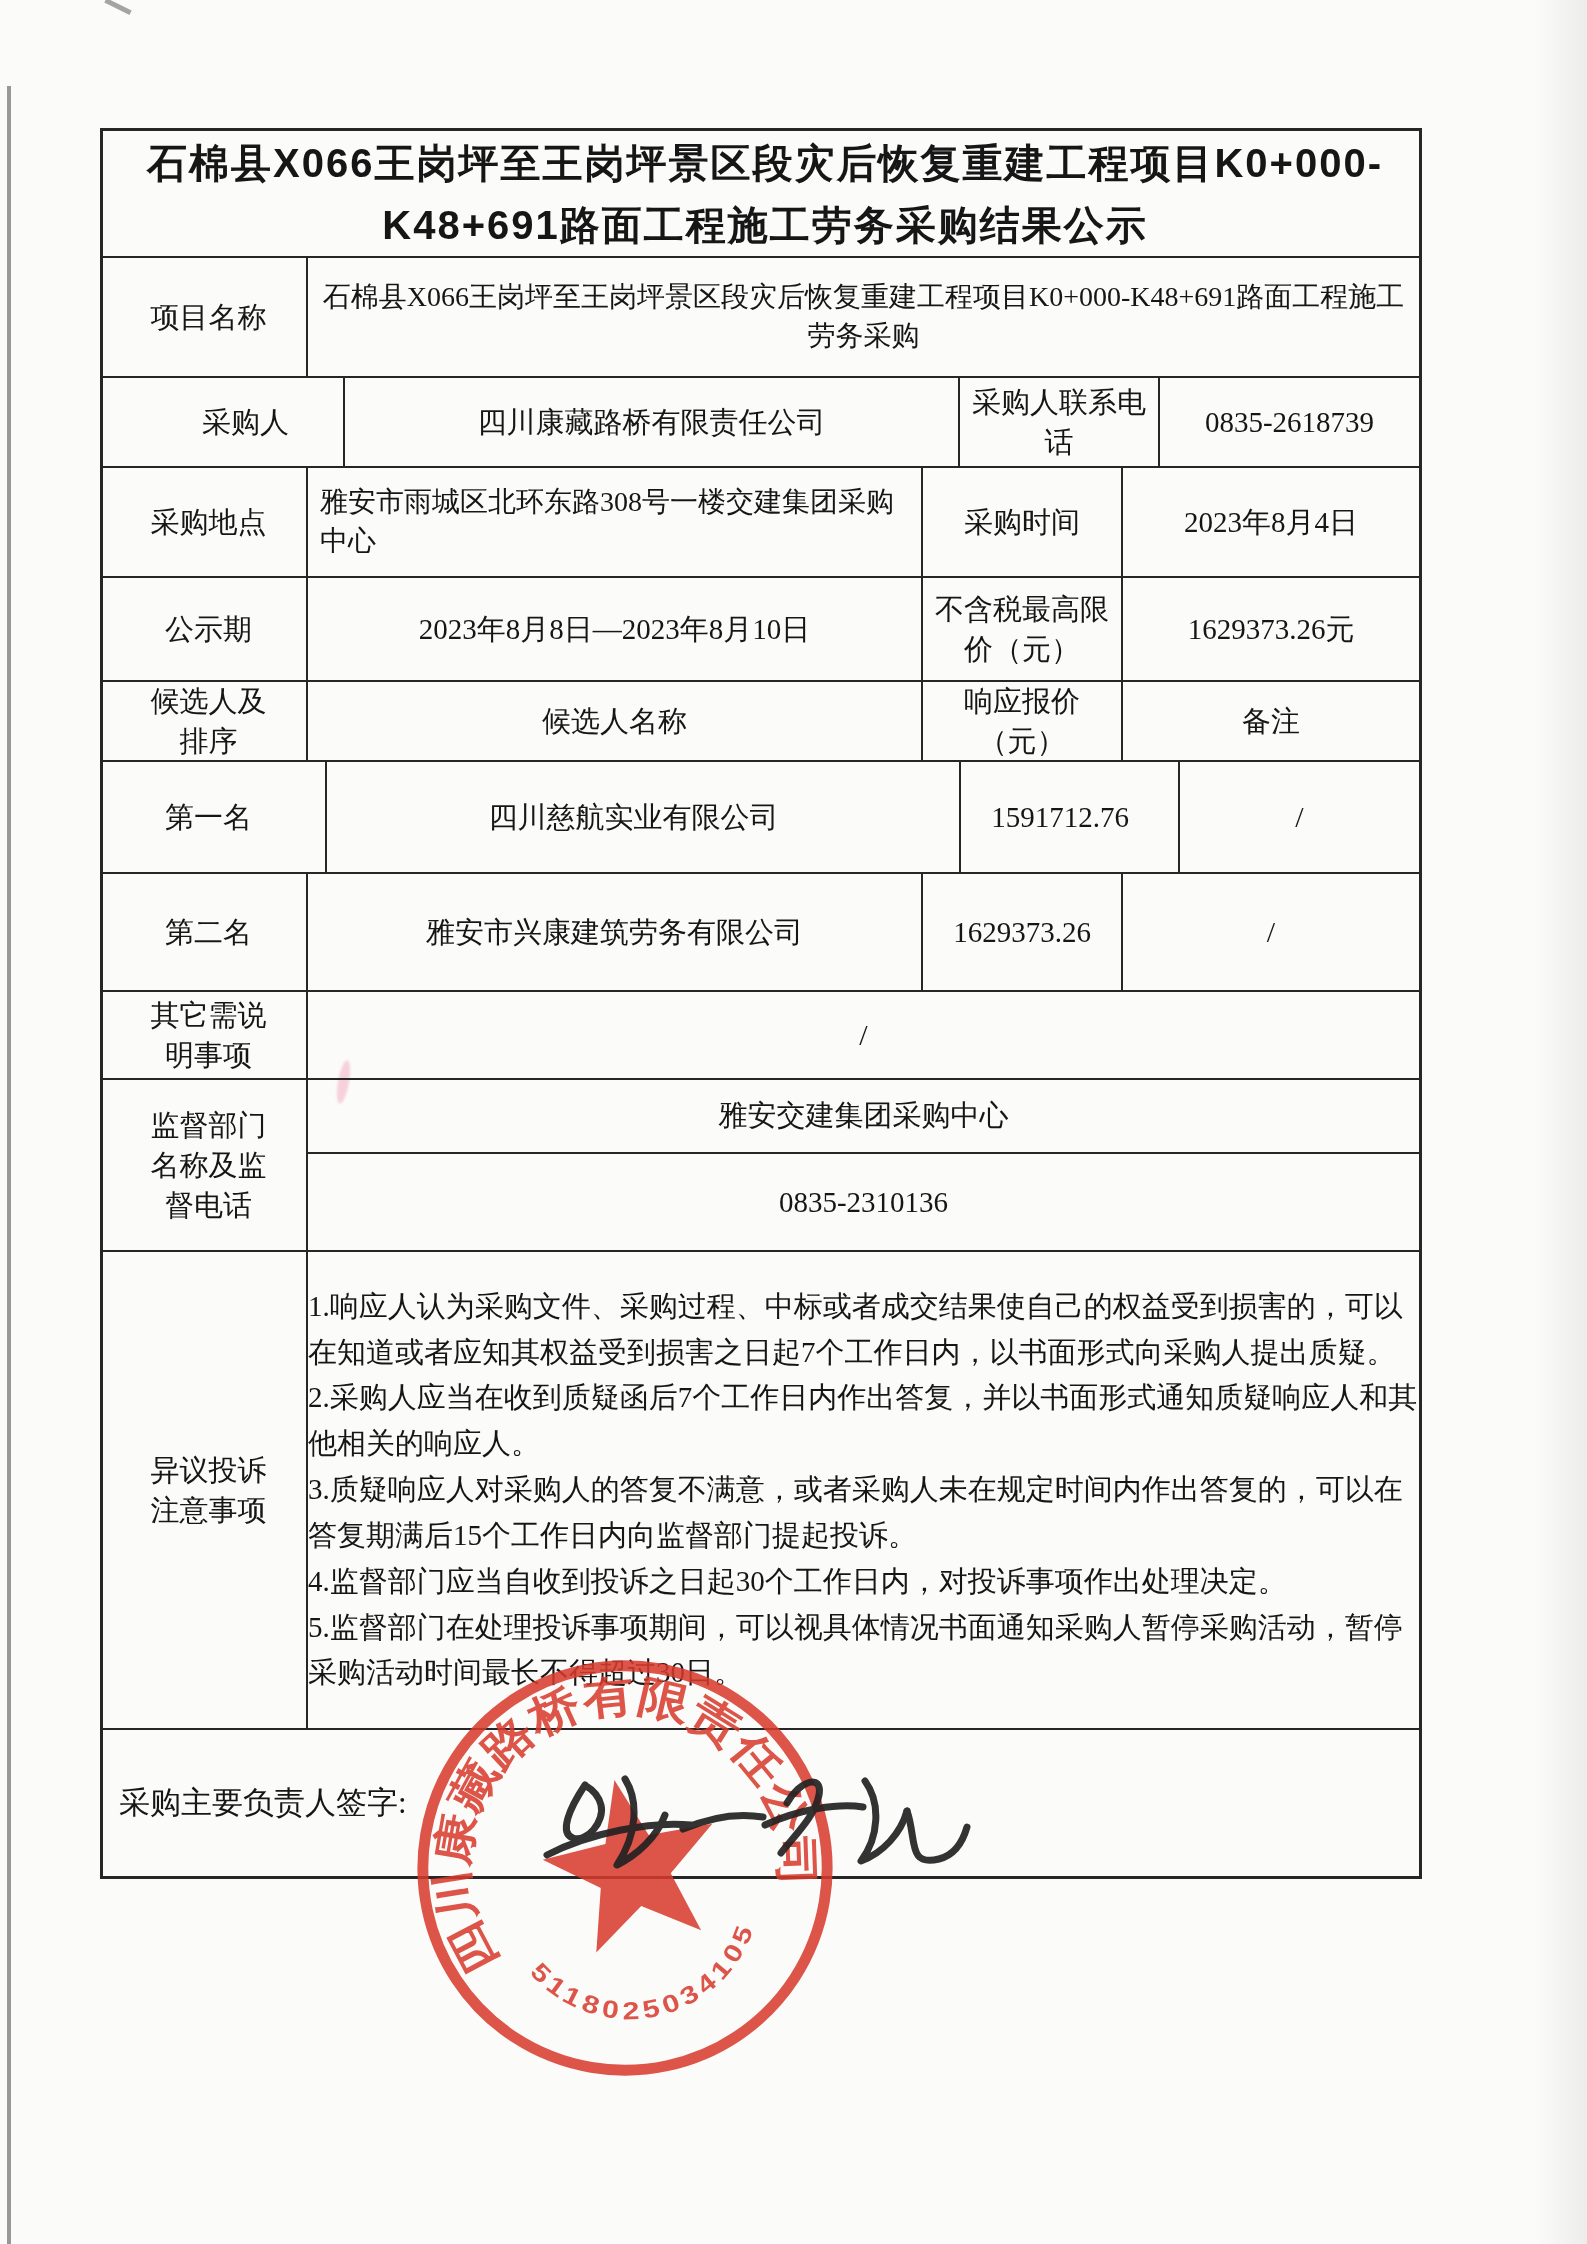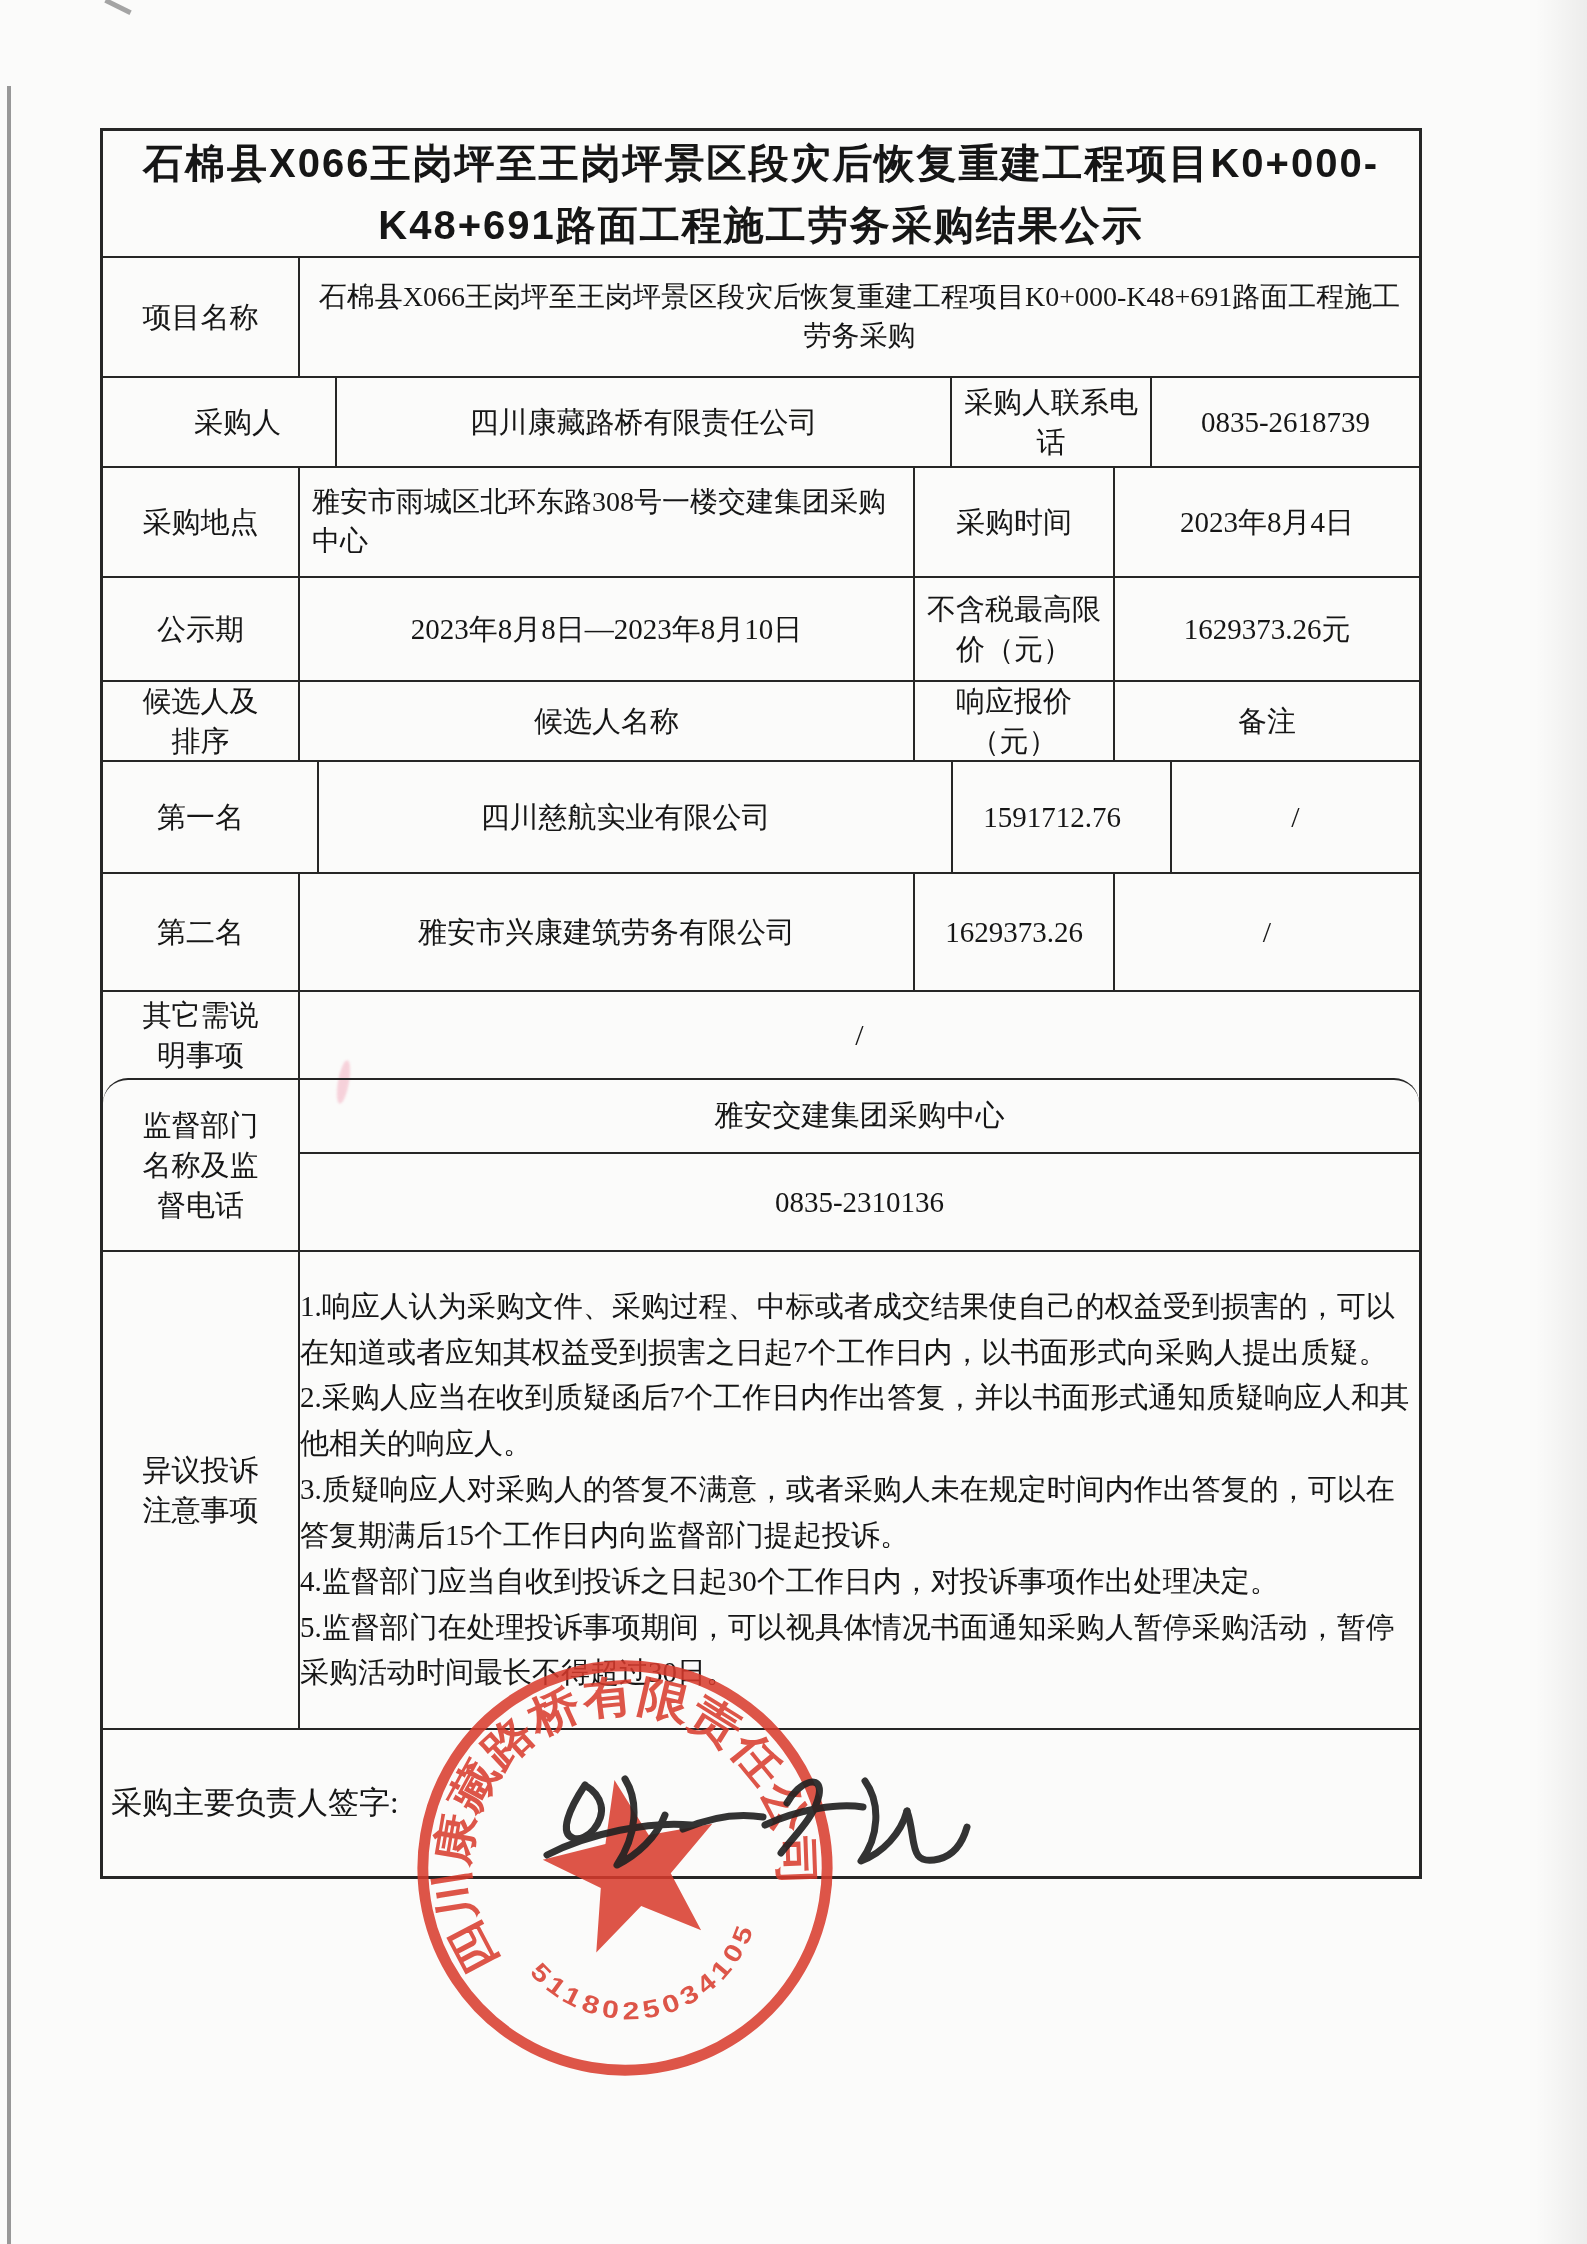--- a/index.html
+++ b/index.html
@@ -15,35 +15,35 @@
 
   
   .doc-table{position:absolute;left:100px;top:128px;width:1322px;border:3px solid #262626;box-sizing:border-box;background:transparent;}
   .row{display:flex;border-top:2px solid #262626;box-sizing:border-box;}
   .row:first-child{border-top:none;}
   .cell{
     border-left:2px solid #262626;box-sizing:border-box;display:flex;flex-direction:column;
     align-items:center;justify-content:center;text-align:center;
     font-size:29px;line-height:1.38;padding:6px 8px;
   }
-  .cell:first-child{border-left:none;}
+  .cell:first-child{border-left:none;margin-left:8px;}
   [data-bind]{white-space:pre-line;}
   .c1{width:195px;flex:none;}
   .c2{width:615px;flex:none;}
   .c3{width:200px;flex:none;}
   .c4{flex:1;}
   .fill{flex:1;}
   .al{align-items:flex-start;text-align:left;padding-left:12px;}
   .f28{font-size:28px;}
   .title-cell{font-family:"Liberation Sans","DejaVu Sans",sans-serif;font-weight:bold;font-size:40px;line-height:1.55;letter-spacing:2px;}
   
   .h-title{height:125px;}.h-project{height:120px;}.h-purchaser{height:90px;padding-left:37px;}
   .h-location{height:110px;}.h-publicity{height:104px;}.h-candhdr{height:80px;}
   .h-first{height:112px;gap:19px;}.h-second{height:118px;}.h-other{height:88px;}
-  .h-supervision{height:172px;border-radius:25px;}.h-objection{height:478px;}.h-sign{height:148px;}
+  .h-supervision{height:172px;}.h-objection{height:478px;}.h-sign{height:148px;}
   .sup-right{flex:1;display:flex;flex-direction:column;border-left:2px solid #262626;box-sizing:border-box;}
   .sup-sub{flex:none;display:flex;align-items:center;justify-content:center;font-size:29px;}
   .sup-name{height:72px;}
   .sup-phone{flex:1;border-top:2px solid #262626;box-sizing:border-box;}
   .objection-text{justify-content:center;align-items:flex-start;text-align:left;padding:10px 0;font-size:29px;line-height:1.58;}
   .objection-text div{white-space:pre-line;}
   .sign-cell{align-items:flex-start;justify-content:center;padding-left:8px;font-size:31px;}
   .slash{font-size:30px;}
 
   

